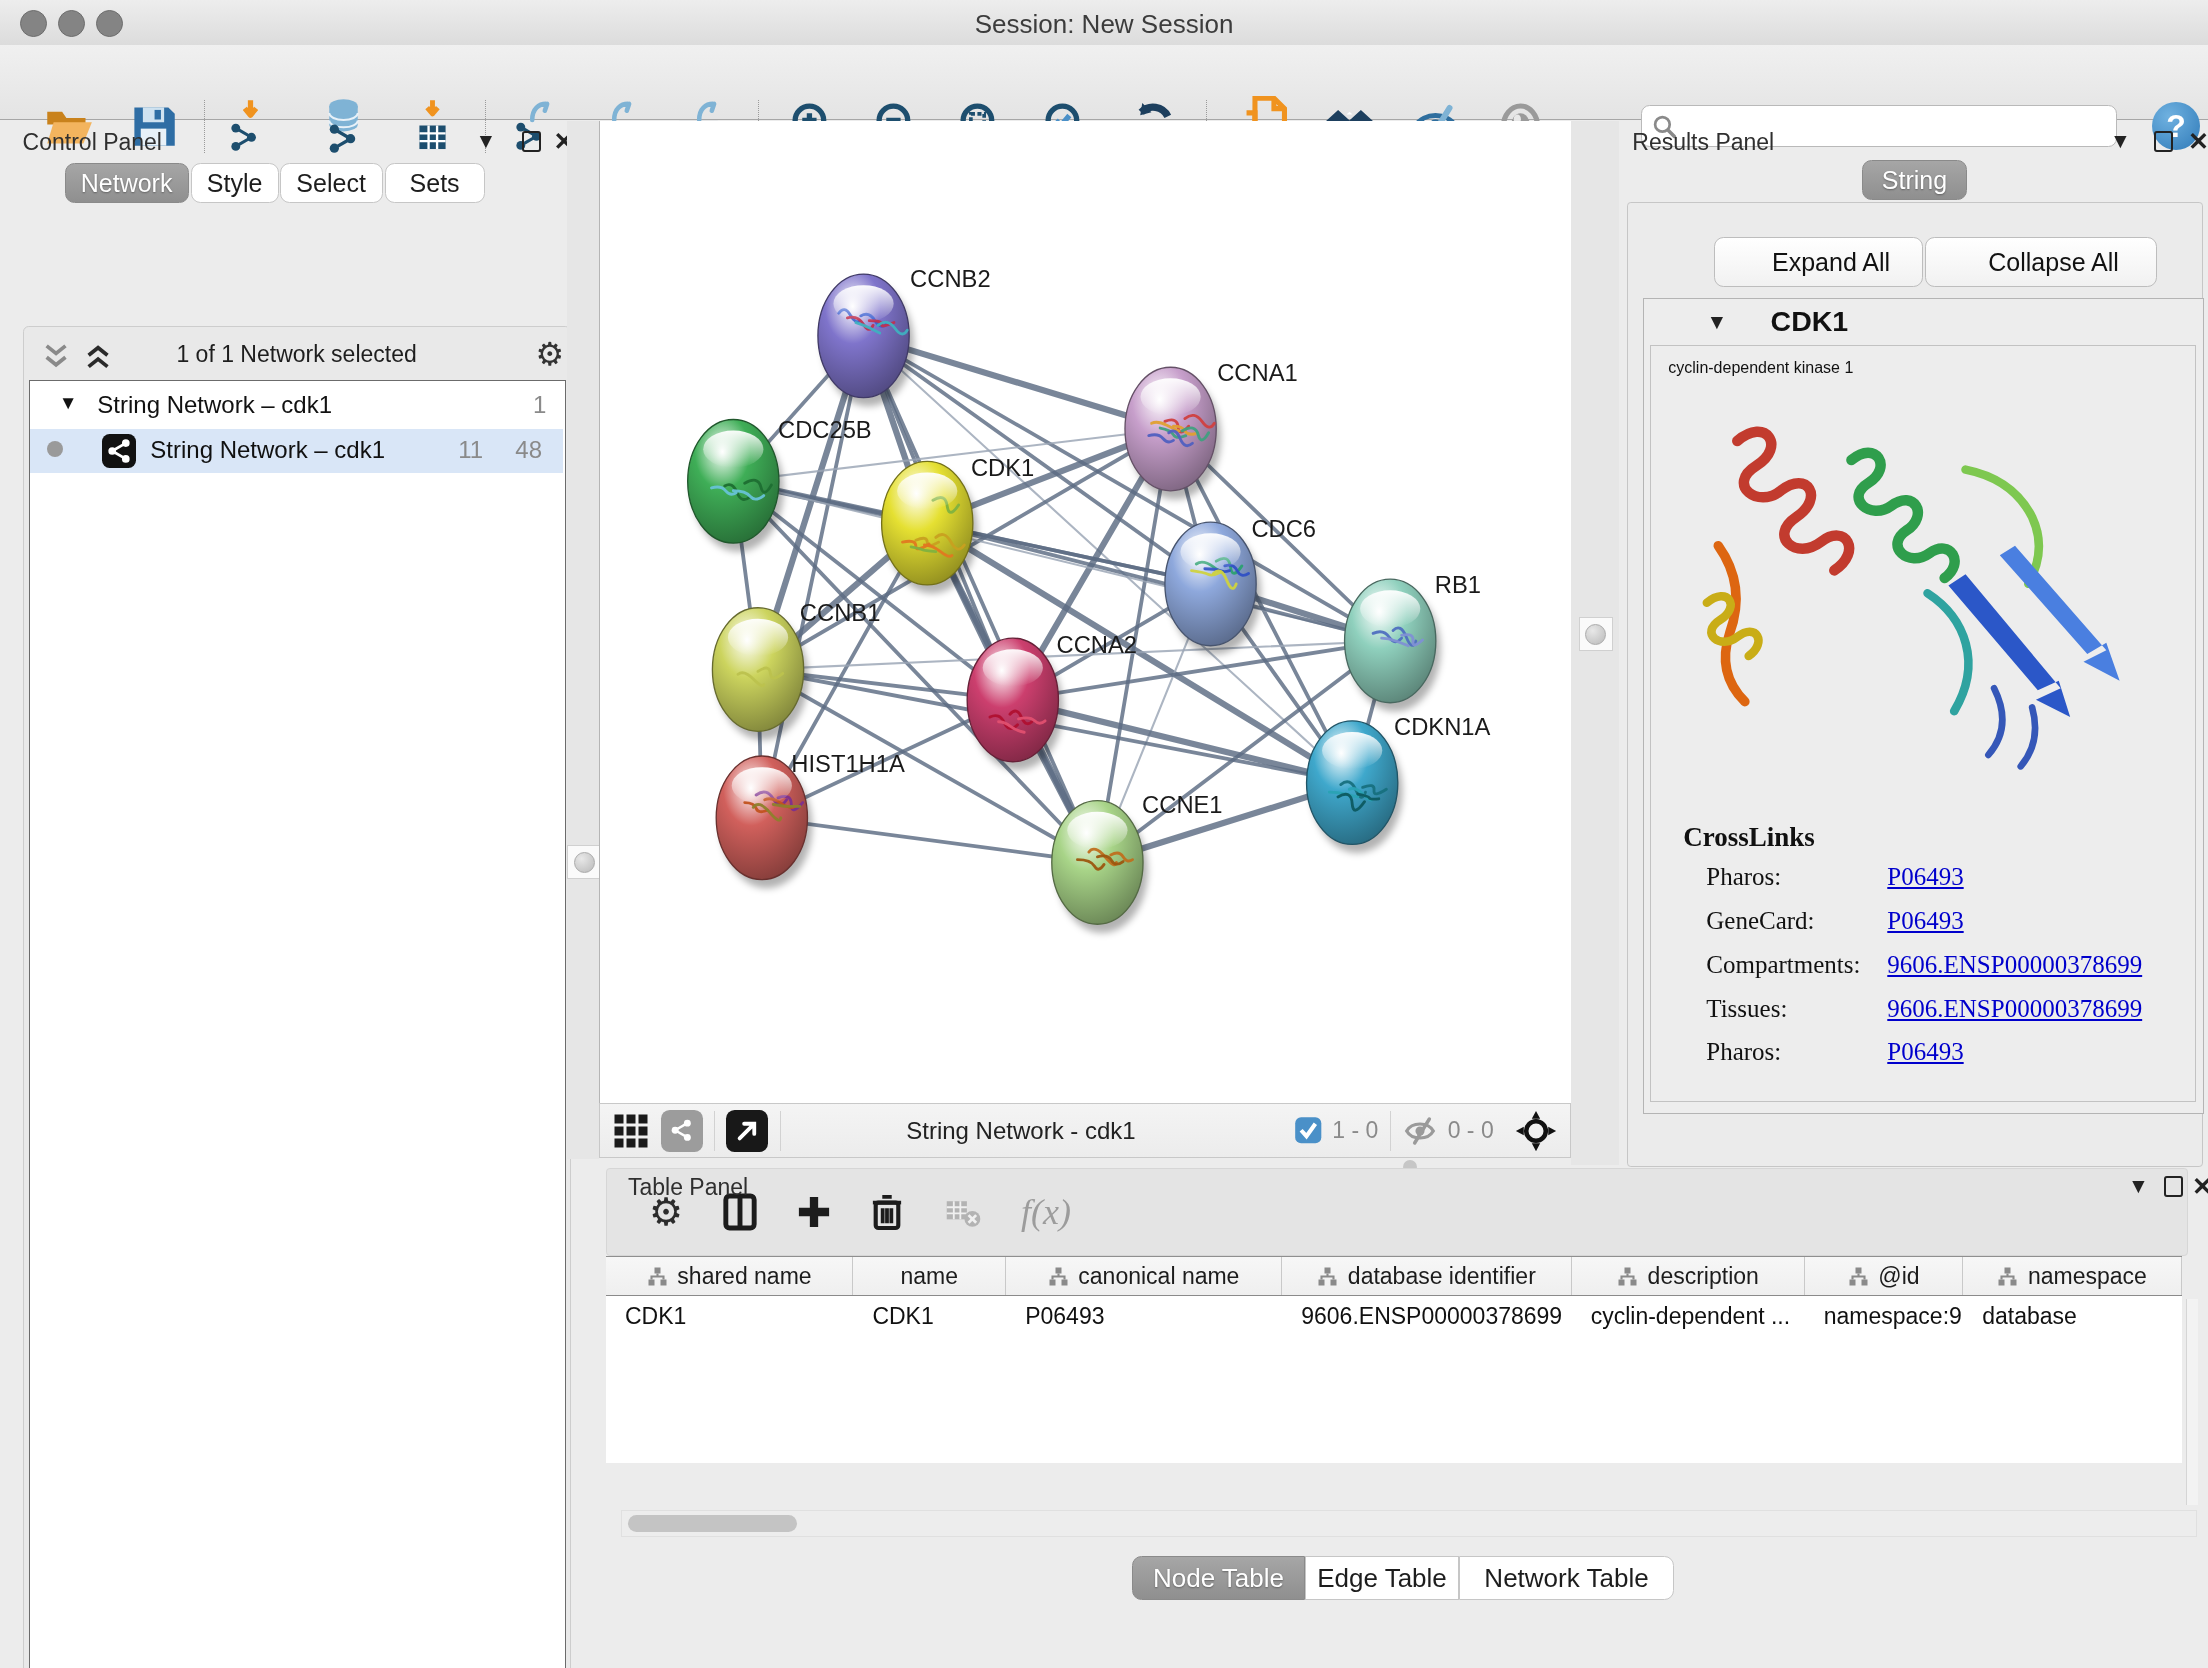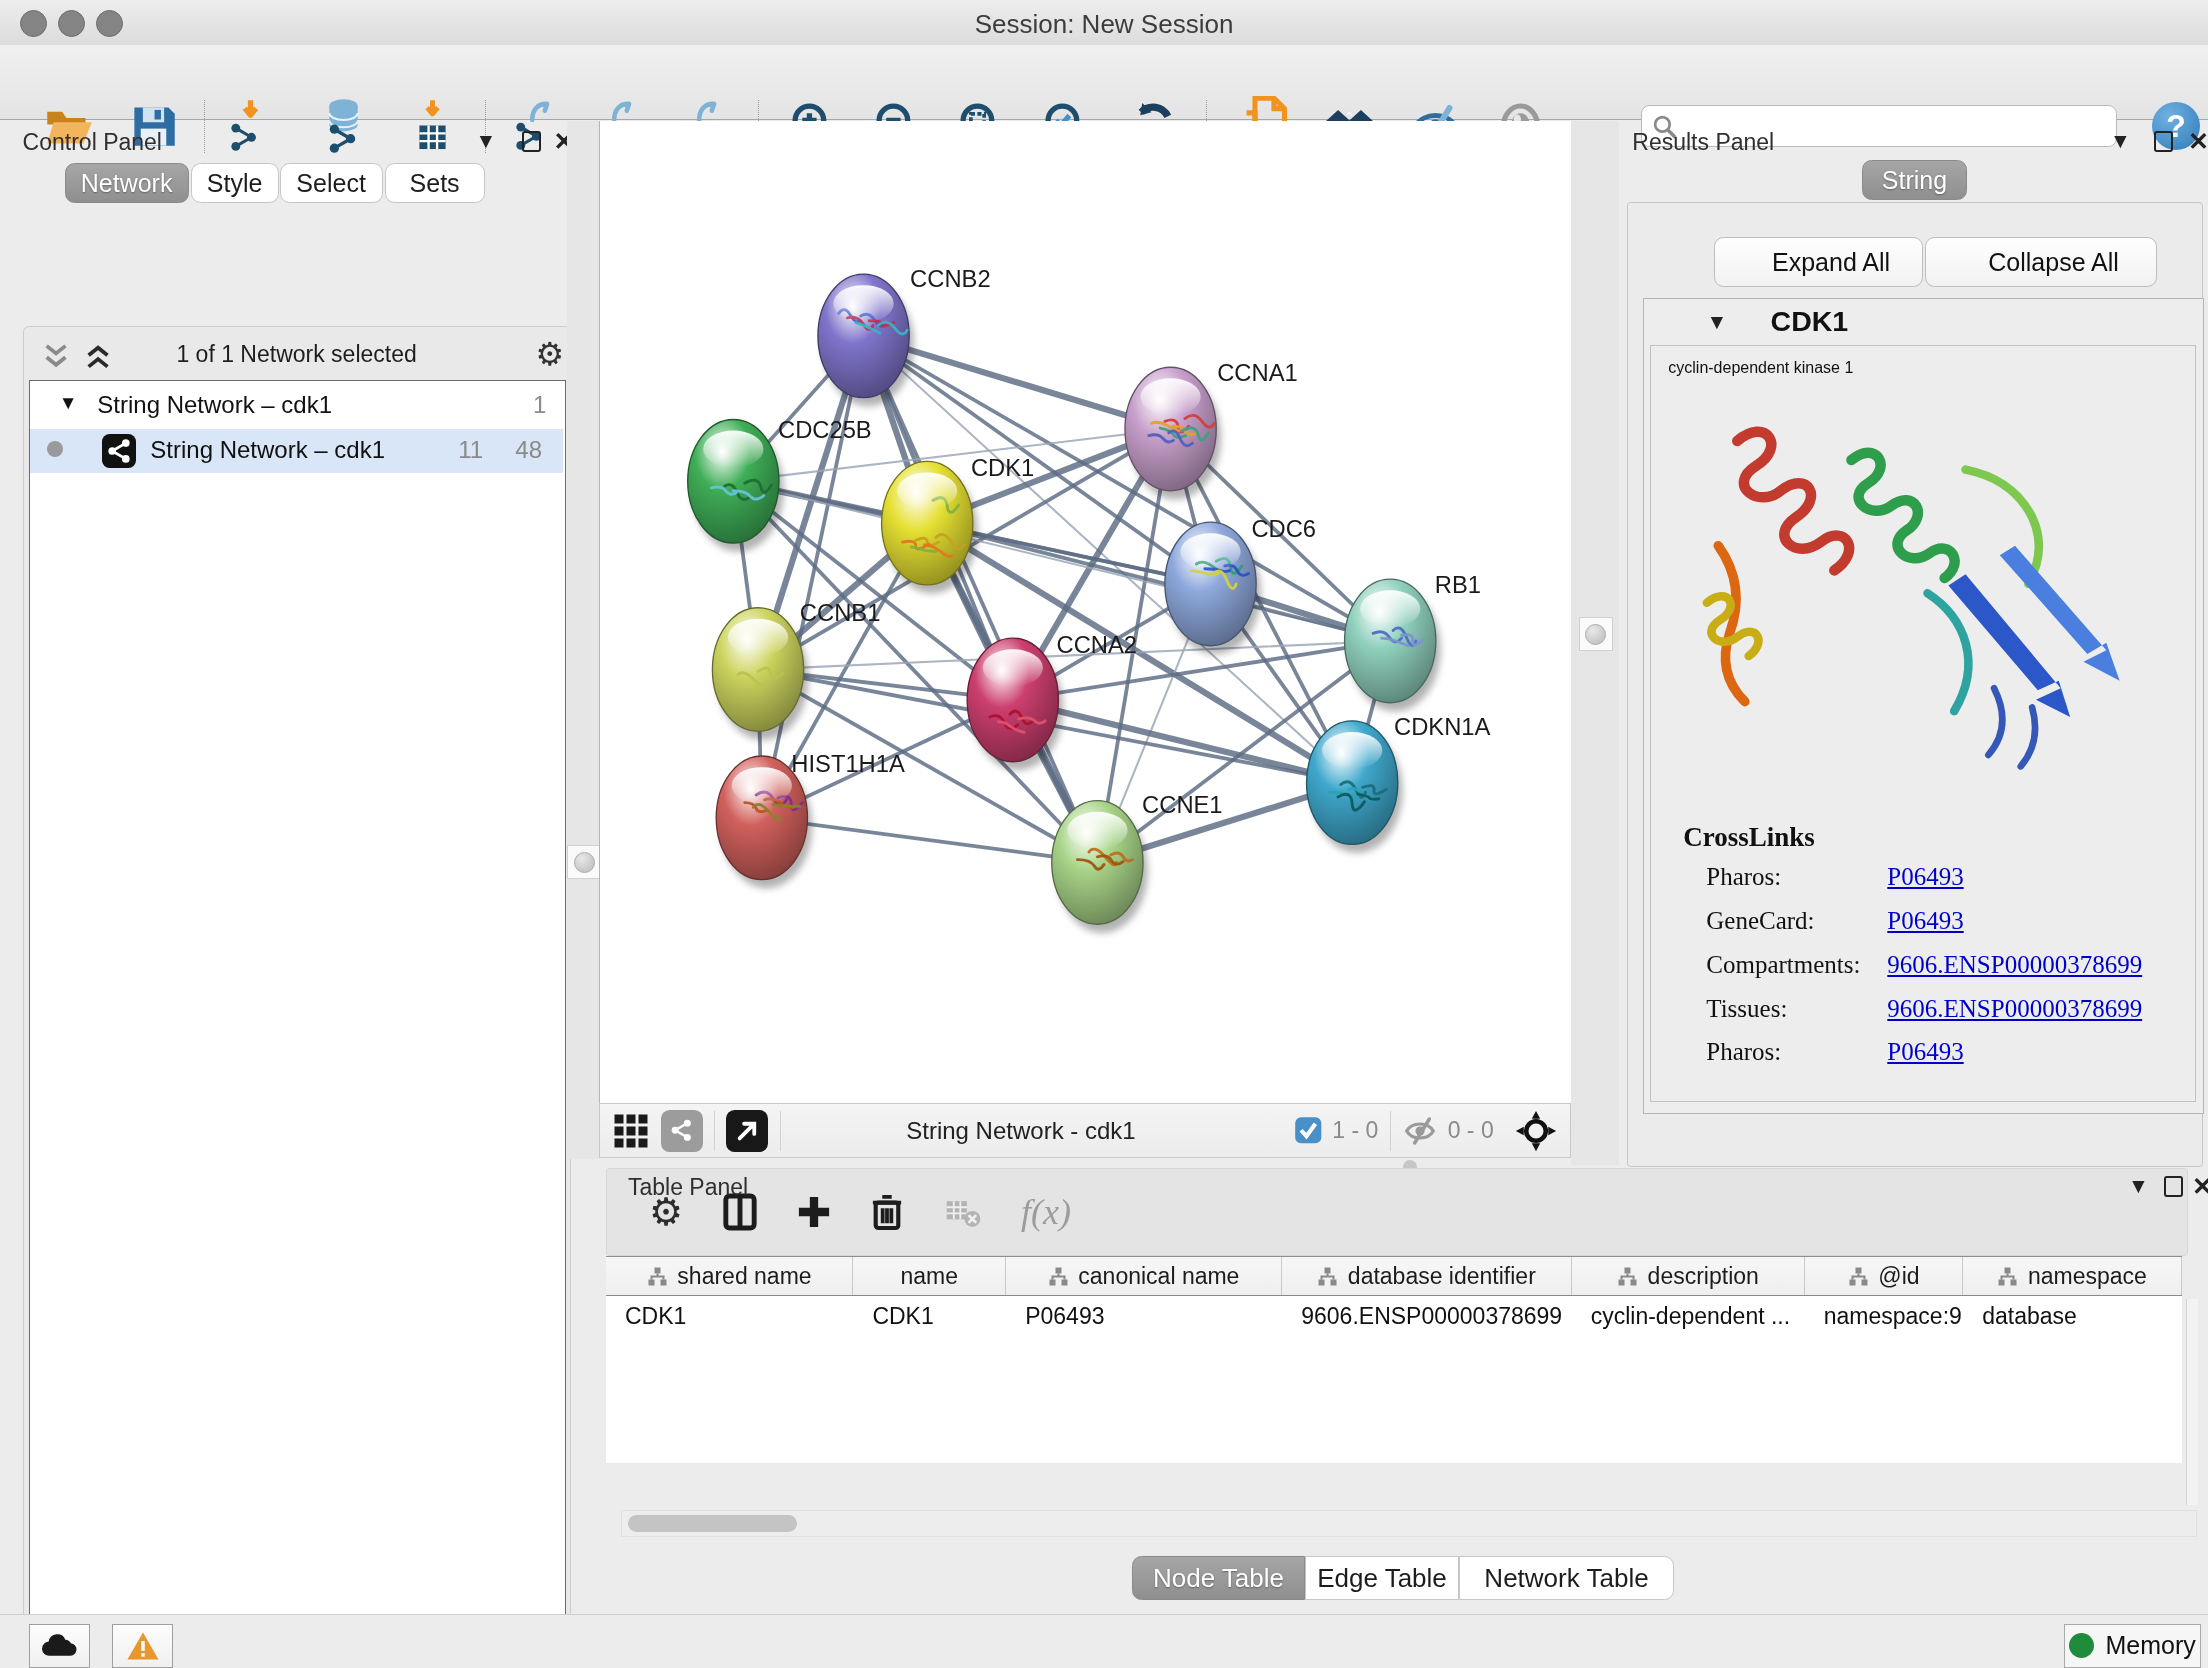--- a/index.html
+++ b/index.html
@@ -728,33 +728,15 @@
     <div id="vscroll" class="abs"></div>
     <div id="hscroll" class="abs">
       <div id="hthumb" class="abs"></div>
     </div>
 
     <div class="pill sel bottom-tab abs" style="left:526px;top:388px;width:173px;border-radius:9.5px 0 0 9.5px">Node Table</div>
     <div class="pill bottom-tab abs" style="left:699px;top:388px;width:154px;border-radius:0">Edge Table</div>
     <div class="pill bottom-tab abs" style="left:853px;top:388px;width:215px;border-radius:0 9.5px 9.5px 0">Network Table</div>
   </div>
 
-  <div id="statusbar" class="abs">
-    <div class="sb-btn abs" style="left:28.5px">
-      <svg width="38" height="27" viewBox="0 0 24 15">
-        <path d="M6 14 a4.5 4.5 0 0 1 -.5-9 a5.5 5.5 0 0 1 10.5-1.2 a4 4 0 0 1 3.5 2.2 a3.9 3.9 0 0 1 -1 8 Z" fill="#1a1a1a"></path>
-      </svg>
-    </div>
-    <div class="sb-btn abs" style="left:112px">
-      <svg width="34" height="30" viewBox="0 0 24 21">
-        <path d="M12 1 L23 20 H1 Z" fill="#e8962e"></path>
-        <rect x="10.8" y="7" width="2.4" height="7" fill="#fff"></rect>
-          <rect x="10.8" y="15.6" width="2.4" height="2.4" fill="#fff"></rect>
-      </svg>
-    </div>
-    <div id="memory-btn" class="abs">
-      <span id="memory-dot" style="background: rgb(31, 139, 59);"></span>
-      <span>Memory</span>
-    </div>
-  </div>
 
 </div>
 
 
 </body></html>

